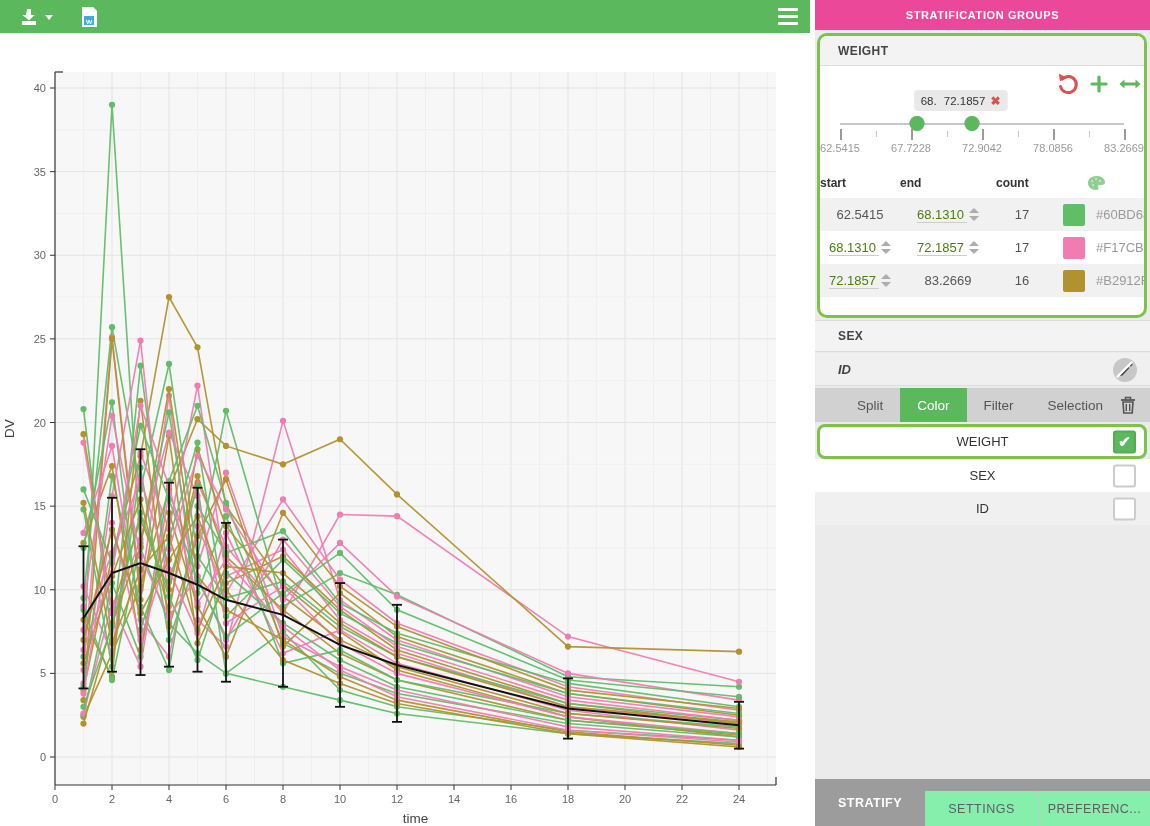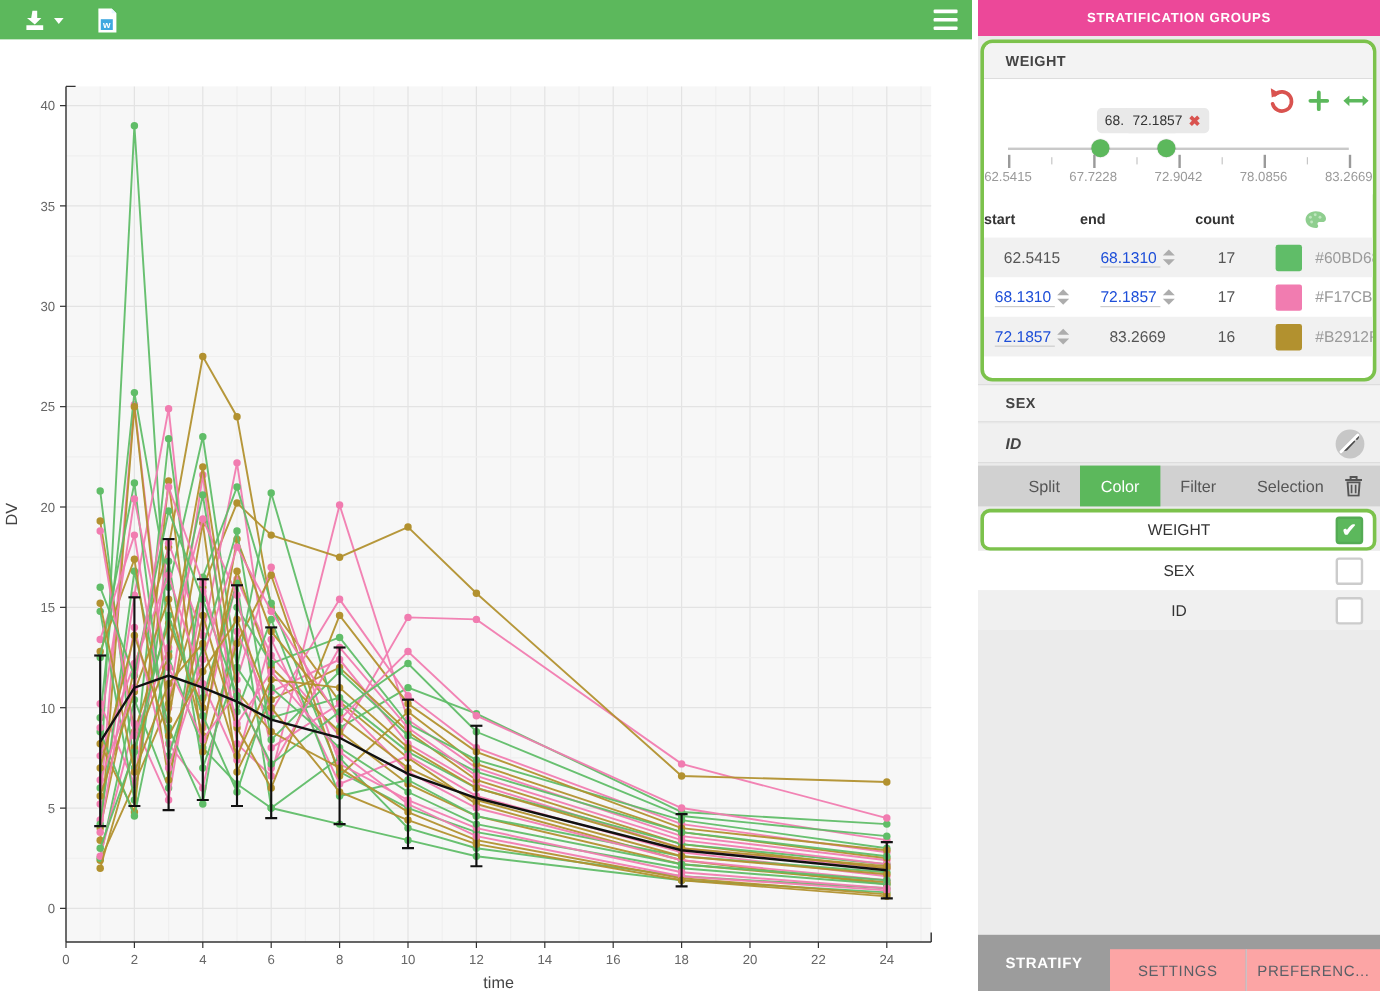--- a/index.html
+++ b/index.html
@@ -47,21 +47,21 @@
   #axislabels span { position:absolute; transform:translateX(-50%); font-size:11px; color:#9a9a9a; white-space:nowrap; }
 
   #wtable { margin-top:6px; }
   .trow, .thead { display:grid; grid-template-columns:80px 96px 52px 42px 1fr; align-items:center; height:33px; }
   .thead { height:30px; font-size:12px; font-weight:bold; color:#333; }
   .thead span { text-align:left; }
   .trow.alt { background:#f1f1f1; }
   .cell { display:flex; justify-content:center; align-items:center; }
   .val-static { font-size:13px; color:#555; }
   .num-input { display:inline-flex; align-items:center; gap:2px; cursor:text; }
-  .num-input .val { font-size:13px; color:#1d4ed8; border-bottom:1px solid #ccc; min-width:50px;
+  .num-input .val { font-size:13px; color:#4d7c0f; border-bottom:1px solid #ccc; min-width:50px;
                     max-width:52px; overflow:hidden; white-space:nowrap; }
   .spinner { display:flex; flex-direction:column; gap:3px; cursor:pointer; }
   .spinner .up { width:0; height:0; border-left:5px solid transparent; border-right:5px solid transparent;
                  border-bottom:5px solid #adadad; }
   .spinner .dn { width:0; height:0; border-left:5px solid transparent; border-right:5px solid transparent;
                  border-top:5px solid #adadad; }
   .swatch { width:22px; height:22px; border-radius:2px; margin-left:10px; cursor:pointer; }
   .hexlbl { font-size:13px; color:#9a9a9a; padding-left:6px; }
   .palette-head { grid-column:4/6; display:flex; justify-content:center; }
 
@@ -86,21 +86,21 @@
   #chk-weight { top:425px; } #chk-sex { top:459px; background:#fff; } #chk-id { top:492px; background:#f0f0f0; }
   .chk { position:absolute; right:14px; top:50%; transform:translateY(-50%); width:23px; height:23px;
          background:#fff; border:2px solid #ccc; border-radius:3px; cursor:pointer; }
   .chk.checked { background:#5cb85c; border-color:#54ab54; color:#fff; font-size:15px; font-weight:bold;
                  display:flex; align-items:center; justify-content:center; }
 
   #bottom-bar { position:absolute; left:0; top:779px; width:335px; height:47px; background:#9c9c9c; }
   #bt-stratify { position:absolute; left:0; top:0; width:110px; height:47px; color:#fff;
                  font-size:12.5px; font-weight:bold; letter-spacing:.5px;
                  display:flex; align-items:center; justify-content:center; cursor:pointer; }
-  .bt-light { position:absolute; top:12px; height:35px; background:#fca5a5; color:#5a5f66;
+  .bt-light { position:absolute; top:12px; height:35px; background:#86efac; color:#5a5f66;
               font-size:12.5px; letter-spacing:.5px; display:flex; align-items:center; justify-content:center;
               cursor:pointer; }
   #bt-settings { left:110px; width:113px; }
   #bt-prefs { left:223px; width:112px; border-left:1px solid #c3c8ce; }
 </style>
 </head>
 <body>
 
 <div id="app">
 

